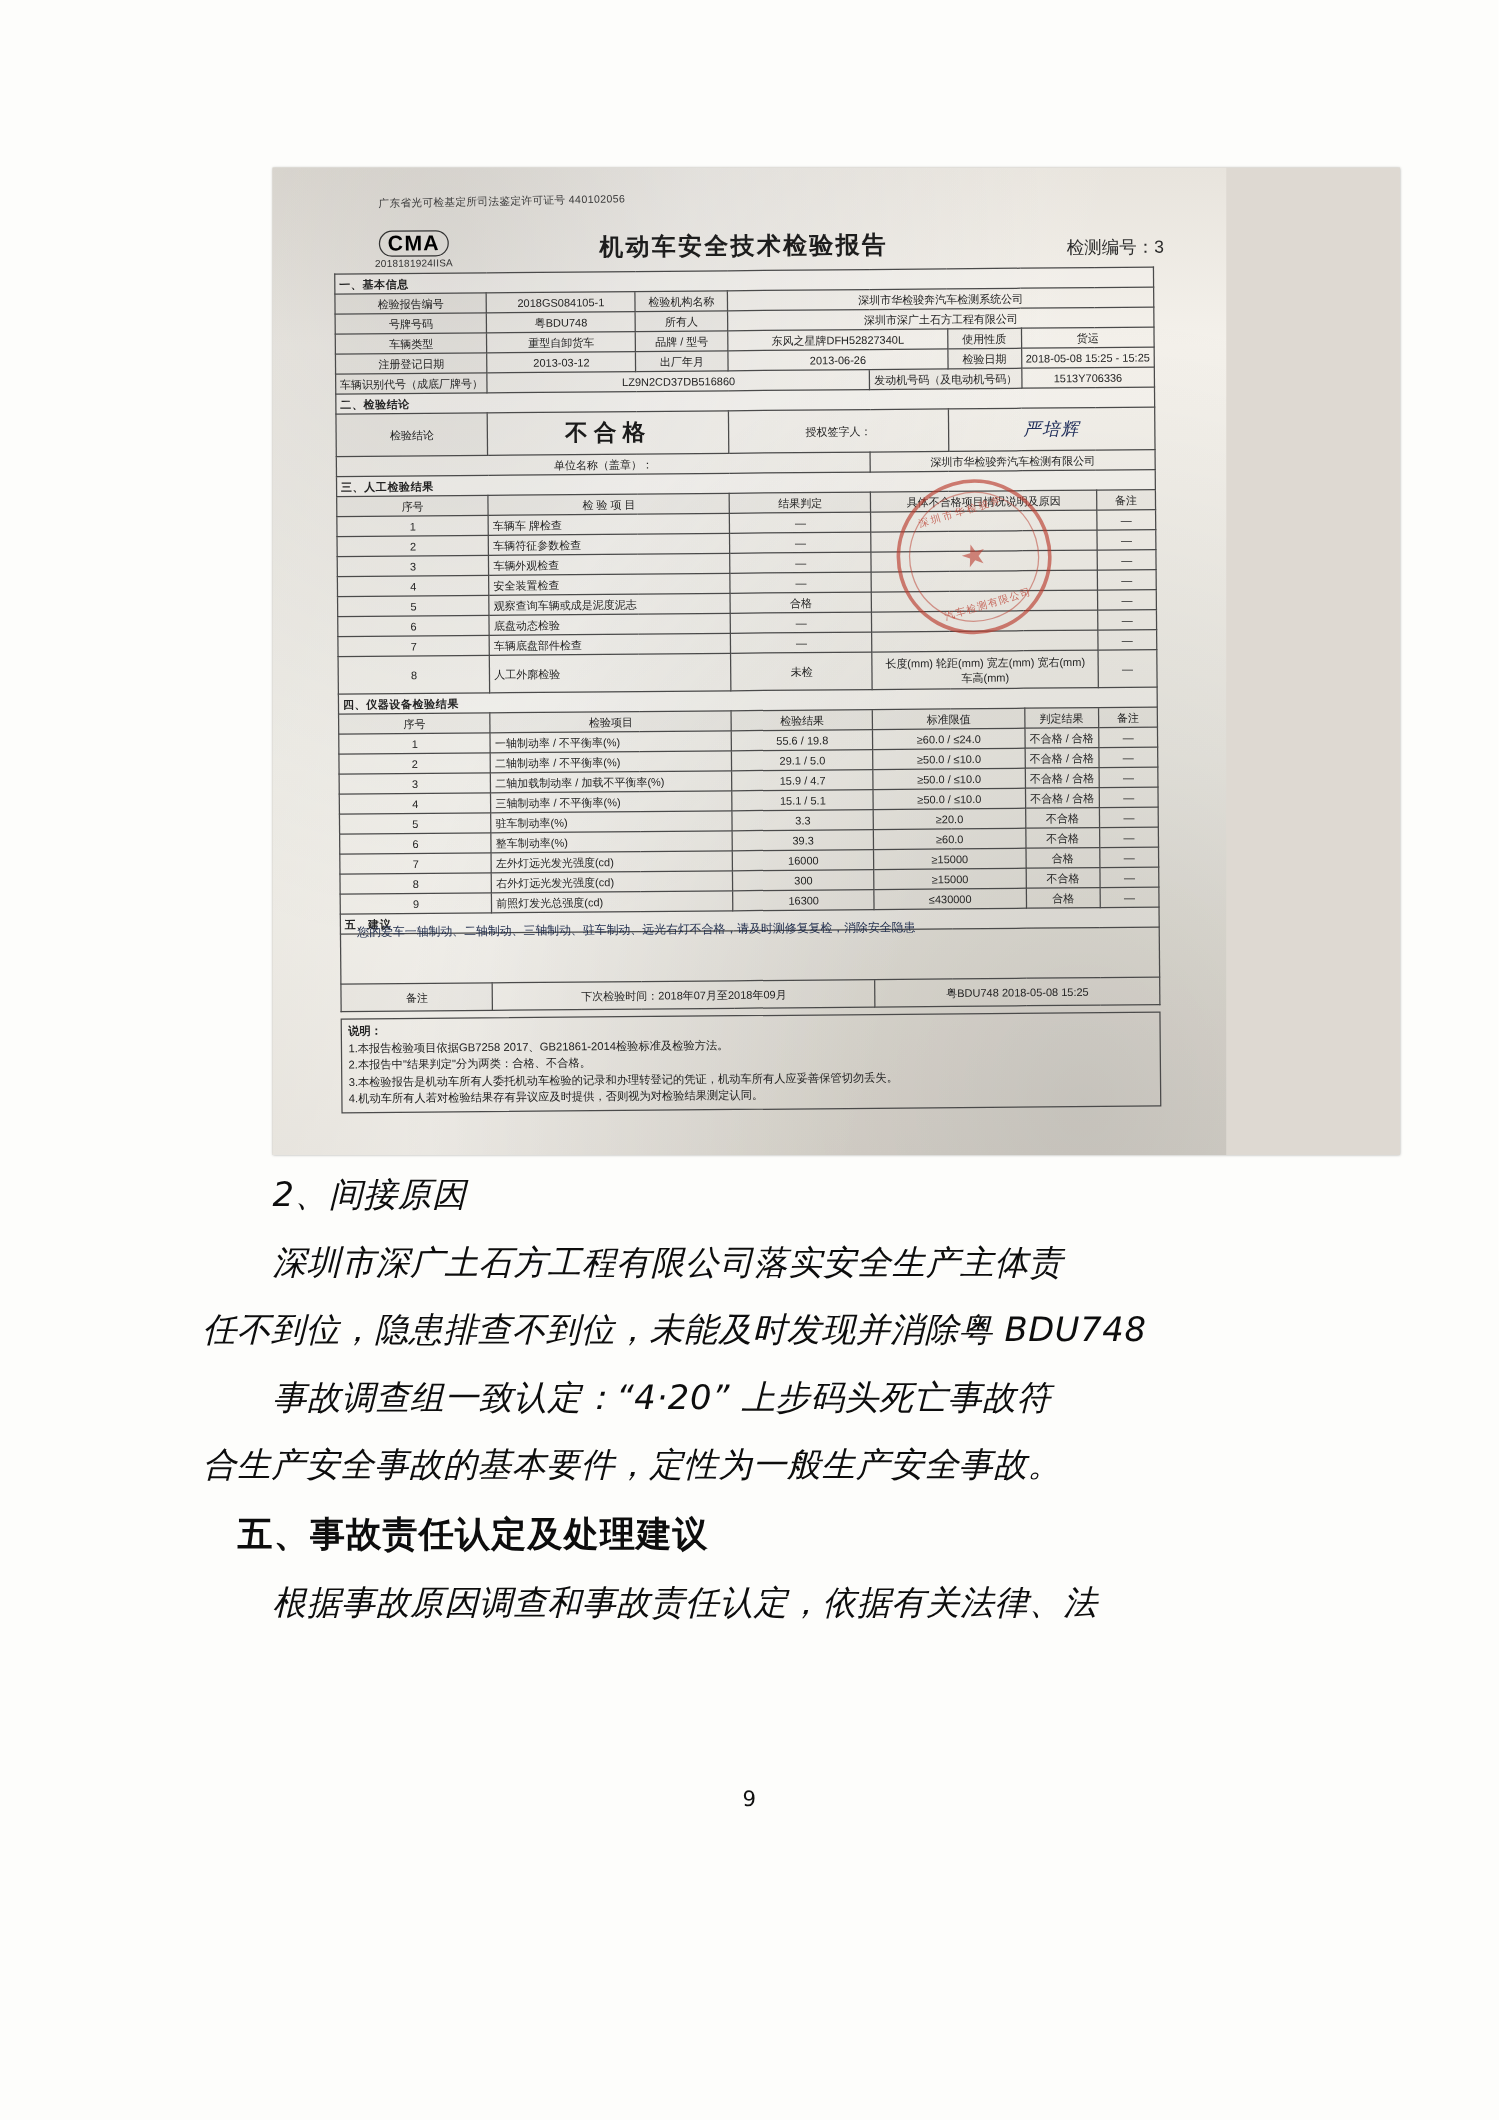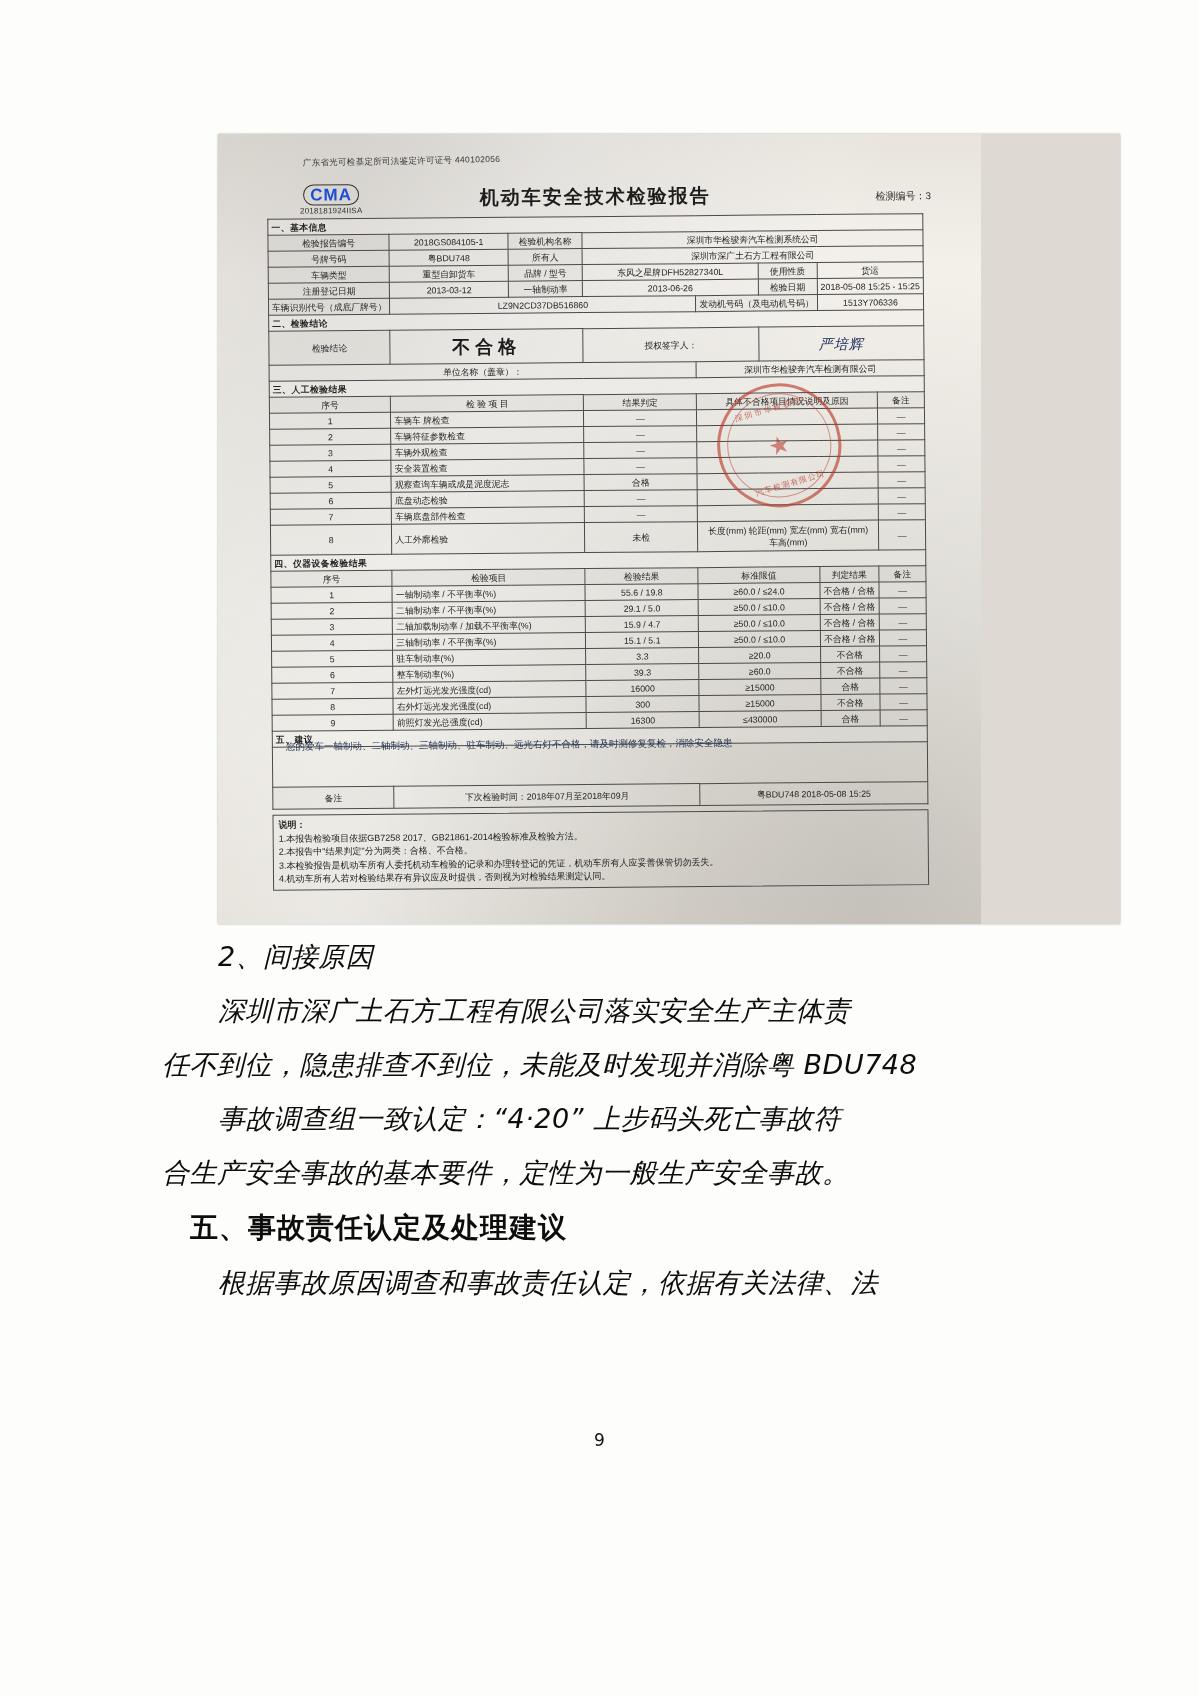--- a/index.html
+++ b/index.html
@@ -81,21 +81,21 @@
   }
   .cma .badge {
     border: 1.6px solid #333;
     border-radius: 13px;
     font-size: 17px;
     font-weight: bold;
     letter-spacing: 1px;
     padding: 0 6px;
     display: inline-block;
     line-height: 19px;
-    color: #1d4ed8;
+    color: #000000;
   }
   .cma .code {
     font-size: 8px;
     letter-spacing: .2px;
     margin-top: 1px;
     color: #333;
   }
   .rep-title {
     position: absolute;
     left: 0; right: 0;
@@ -104,21 +104,21 @@
     font-size: 19px;
     font-weight: bold;
     letter-spacing: 2px;
     color: #1d1d1d;
     font-family: "DejaVu Sans", sans-serif;
   }
   .rep-no {
     position: absolute;
     right: 14px;
     top: 32px;
-    font-size: 10px;
+    font-size: 14px;
     color: #2c2c2c;
     white-space: nowrap;
   }
 
   table.rep {
     position: absolute;
     left: 22px;
     top: 56px;
     width: 656px;
     border-collapse: collapse;
@@ -299,21 +299,21 @@
           <td class="lbl">车辆类型</td>
           <td class="ctr">重型自卸货车</td>
           <td class="lbl">品牌 / 型号</td>
           <td class="ctr" colspan="2">东风之星牌DFH52827340L</td>
           <td class="lbl" style="width:52px">使用性质</td>
           <td class="ctr" colspan="2">货运</td>
         </tr>
         <tr>
           <td class="lbl">注册登记日期</td>
           <td class="ctr">2013-03-12</td>
-          <td class="lbl">一轴制动率</td>
+          <td class="lbl">出厂年月</td>
           <td class="ctr" colspan="2">2013-06-26</td>
           <td class="lbl">检验日期</td>
           <td class="ctr" colspan="2">2018-05-08  15:25 - 15:25</td>
         </tr>
         <tr>
           <td class="lbl">车辆识别代号（成底厂牌号）</td>
           <td class="ctr" colspan="3">LZ9N2CD37DB516860</td>
           <td class="lbl" colspan="2">发动机号码（及电动机号码）</td>
           <td class="ctr" colspan="2">1513Y706336</td>
         </tr>

